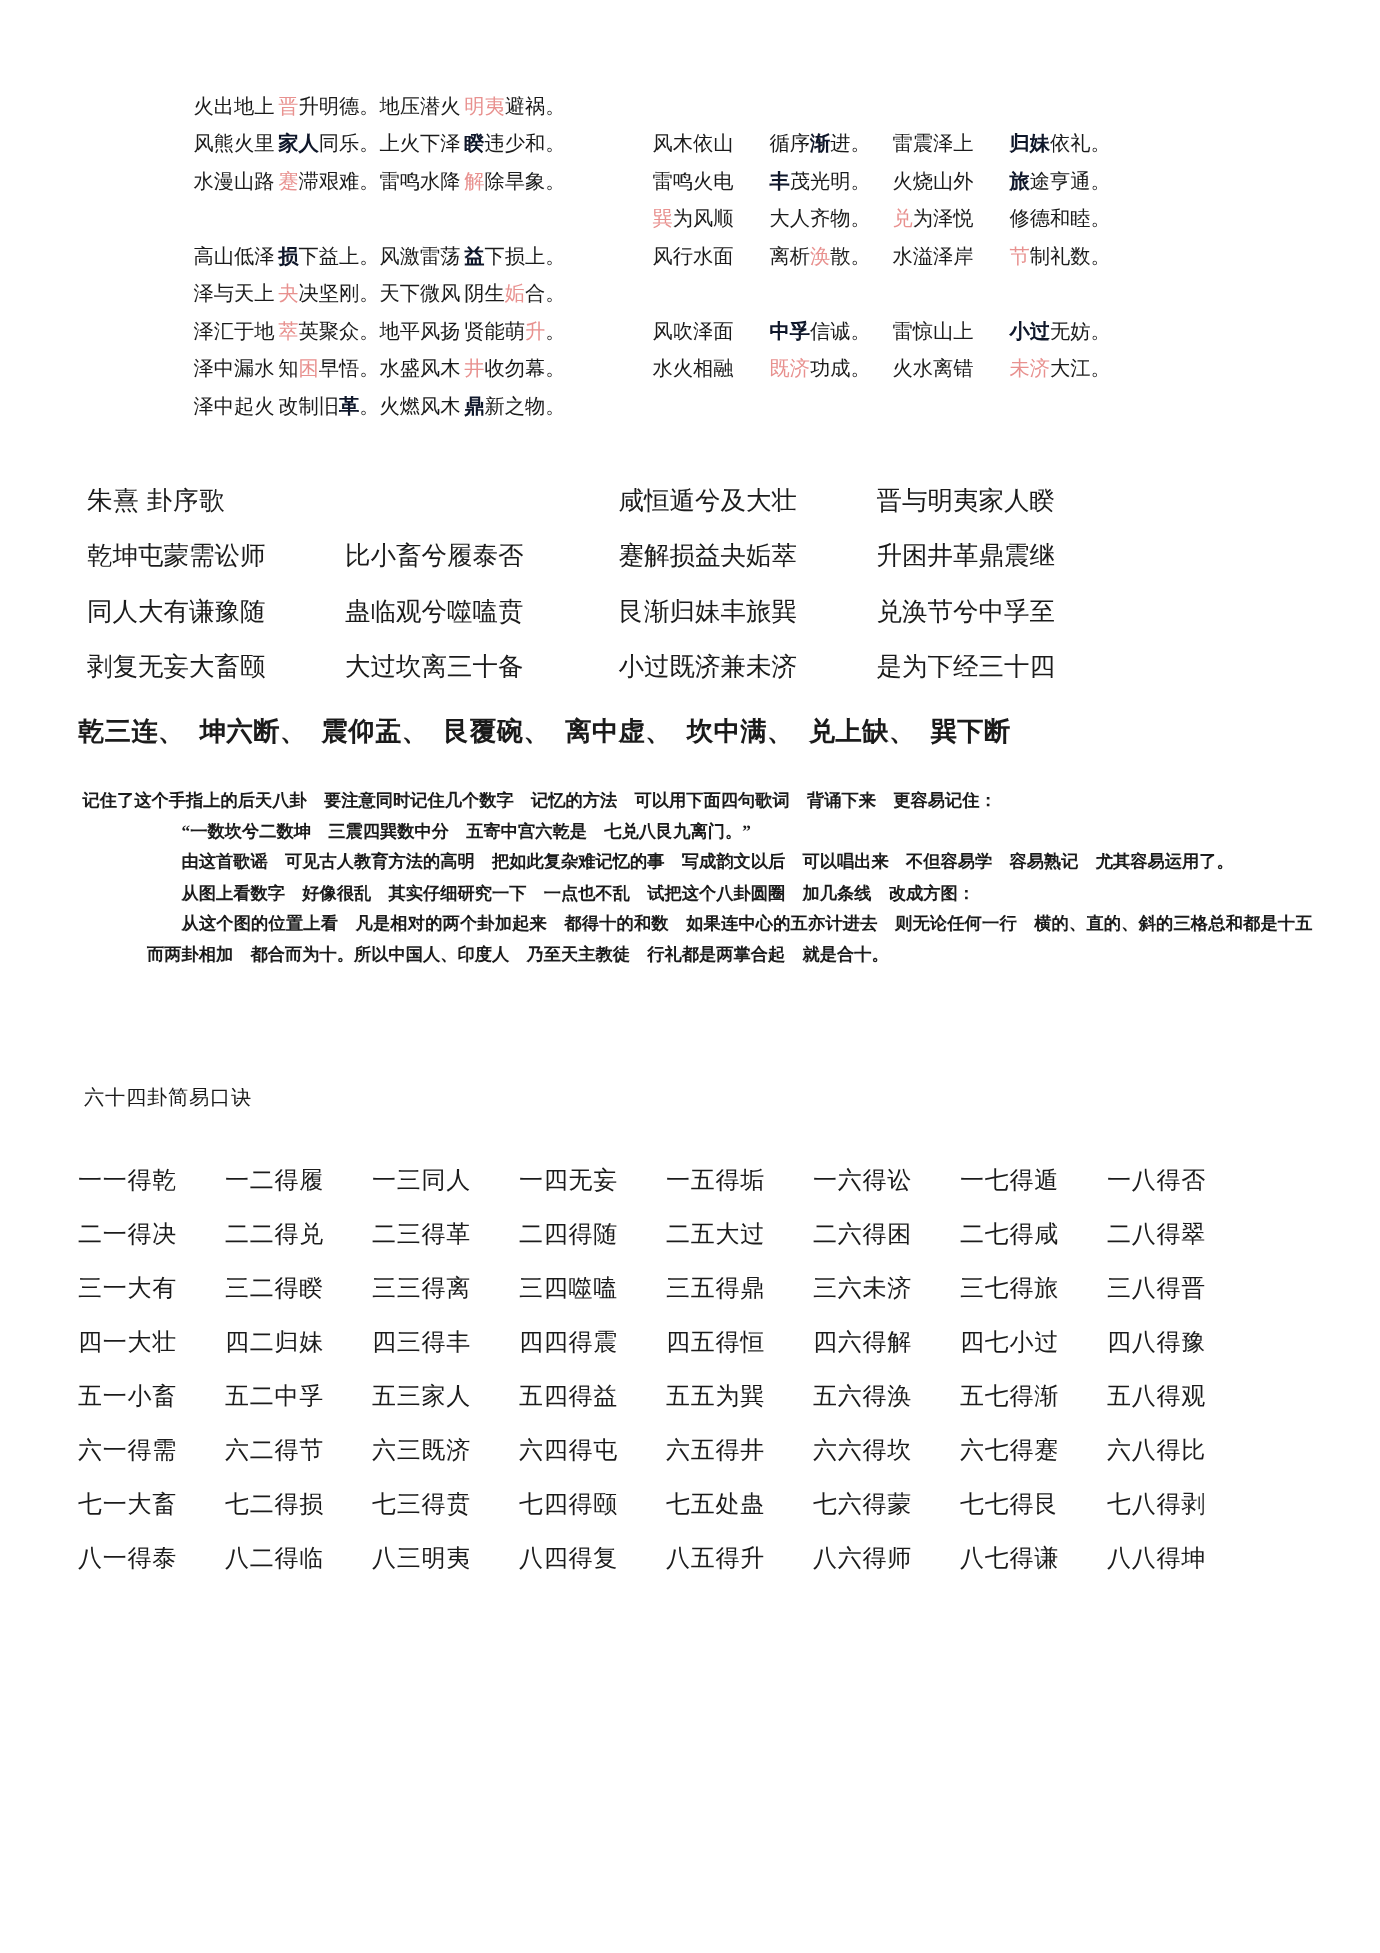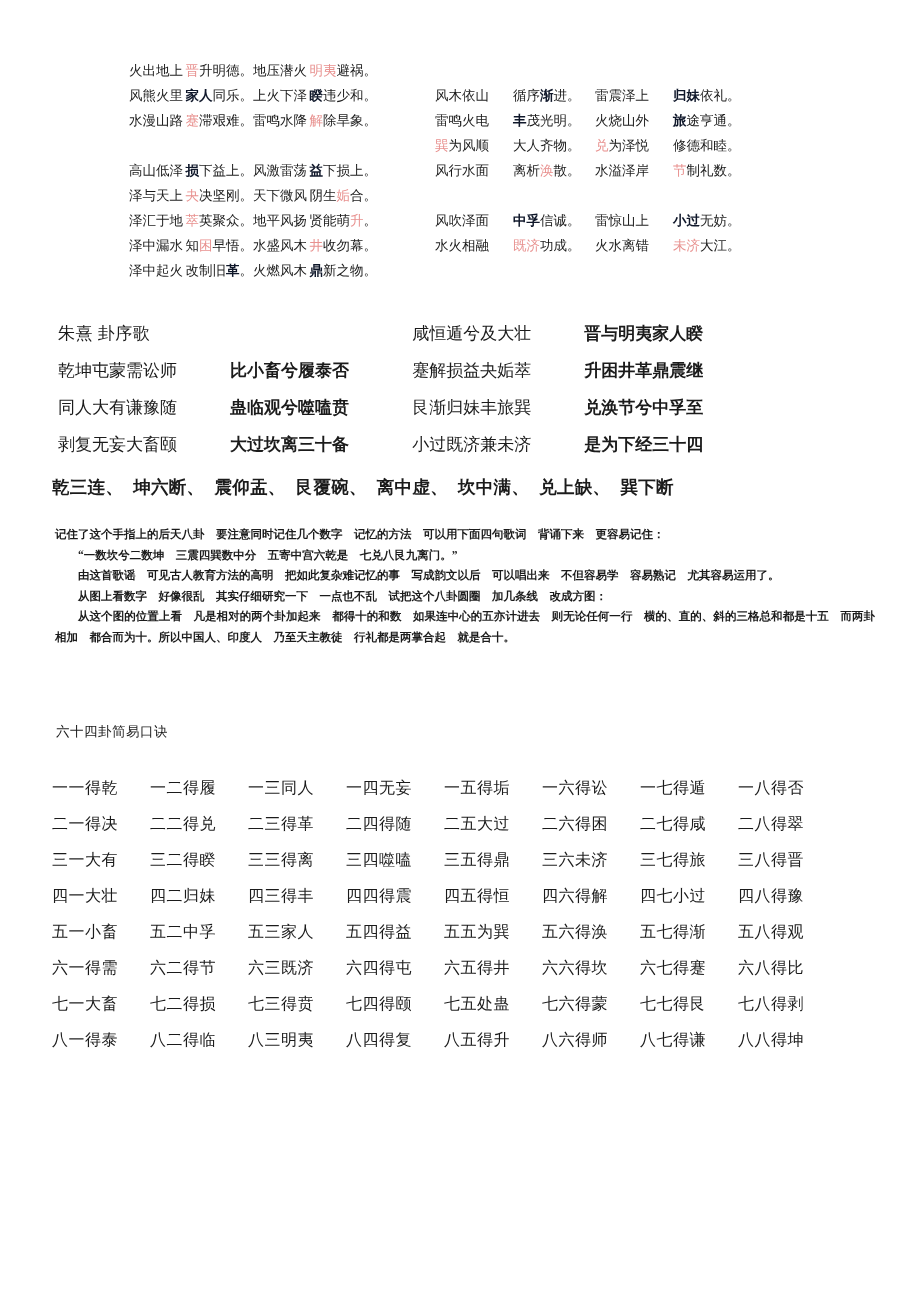--- a/index.html
+++ b/index.html
@@ -70,21 +70,21 @@
     display: flex;
     flex-direction: row;
     font-size: 17px;
     line-height: 37px;
   }
   .gx2-col { box-sizing: border-box; }
   .gx2-col.left  { width: 420px; padding-left: 58px; }
   .gx2-col.right { width: 500px; padding-left: 18px; }
   .gx2-row { display: flex; white-space: nowrap; }
   .gx2-a { display: inline-block; width: 172px; }
-  .gx2-b { display: inline-block; font-weight: bold; }
+  .gx2-b { display: inline-block; }
   .gx2-title { letter-spacing: 0.5px; }
 
   
   .bagua-bold {
     position: absolute;
     top: 475px;
     left: 52px;
     width: 840px;
     font-size: 17.5px;
     font-weight: bold;
@@ -97,21 +97,21 @@
   .prose {
     position: absolute;
     top: 524px;
     left: 55px;
     width: 820px;
     font-size: 11.5px;
     line-height: 20.5px;
     text-align: justify;
   }
   .prose p { margin: 0; font-weight: bold; }
-  .prose p.indent { text-indent: 2em; }
+  .prose p.indent { text-indent: 2em; margin-left: 43px; }
 
   
   .koujue-title {
     position: absolute;
     top: 723px;
     left: 56px;
     font-size: 13.5px;
     letter-spacing: 0.5px;
   }
   .koujue-grid {

